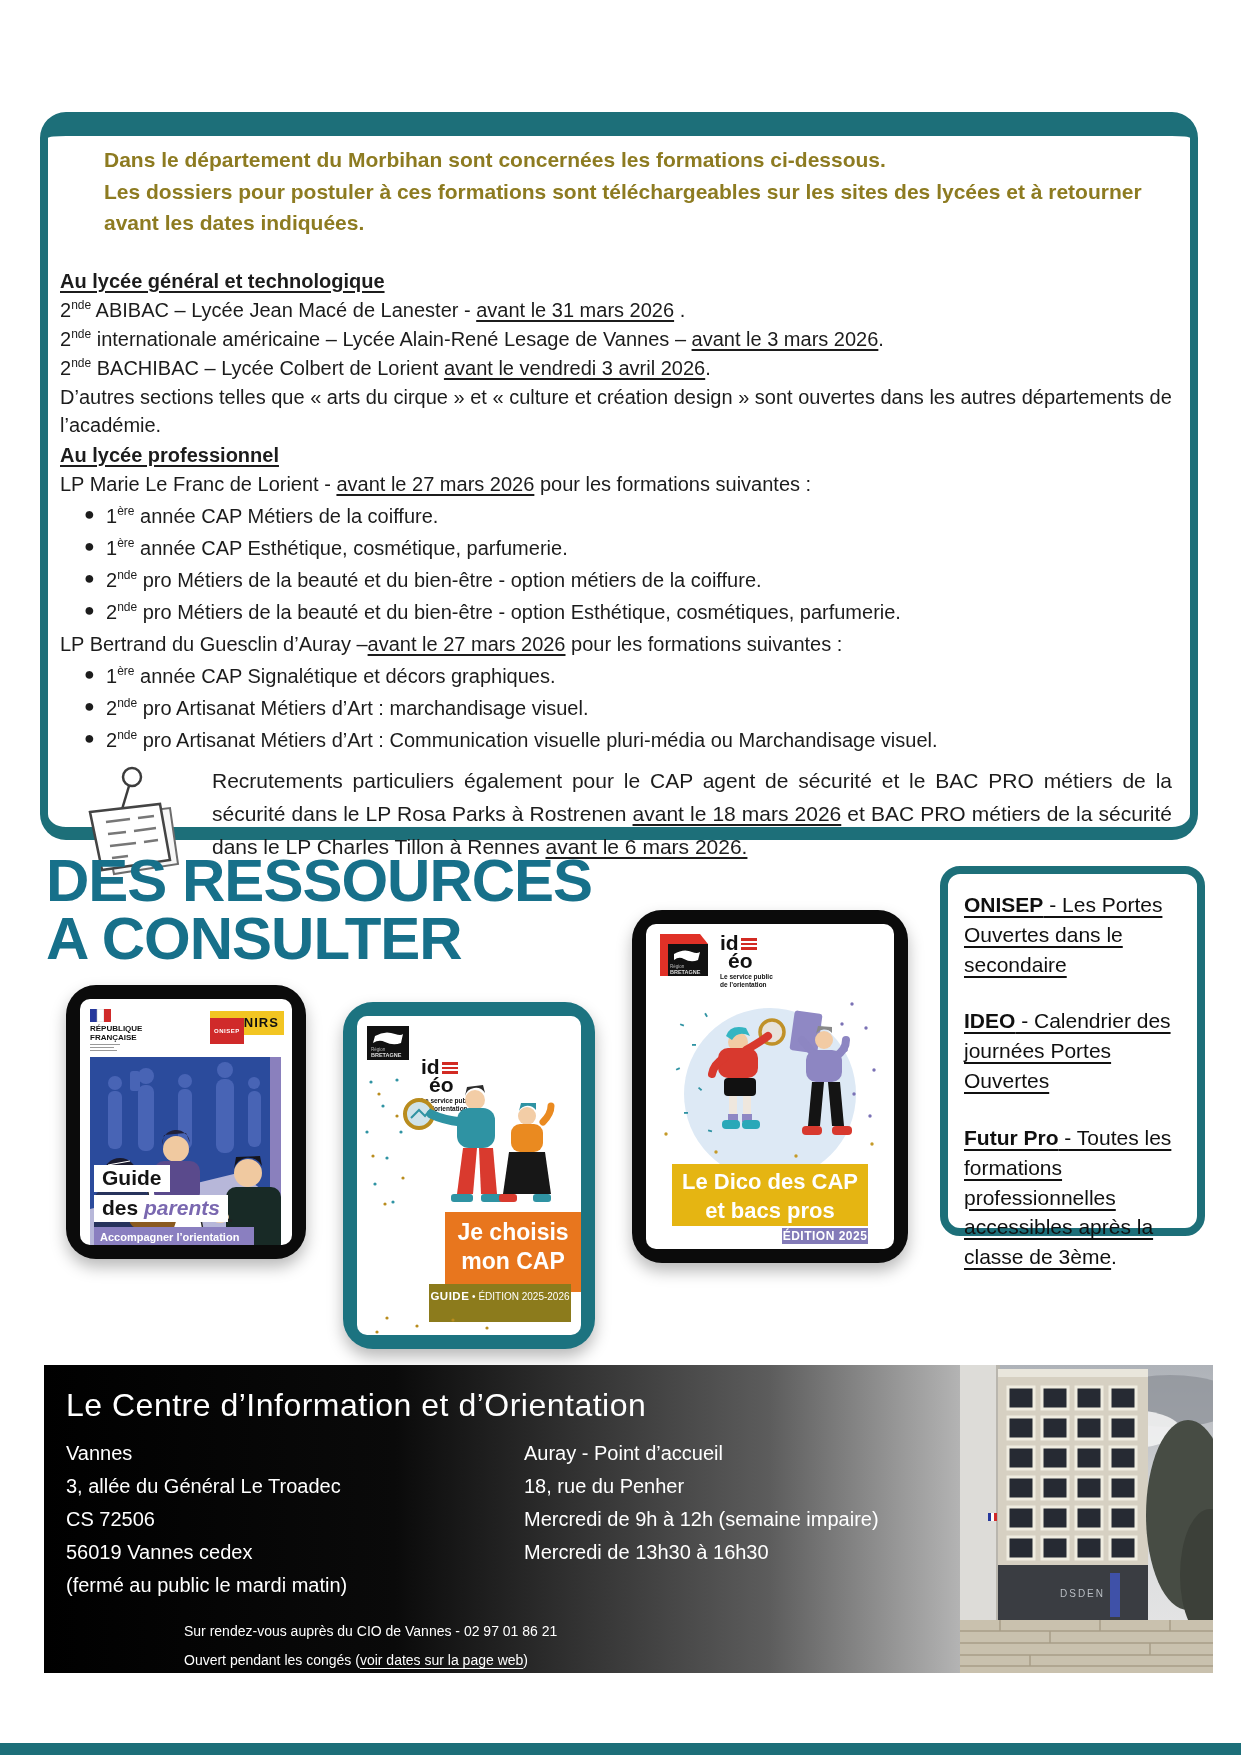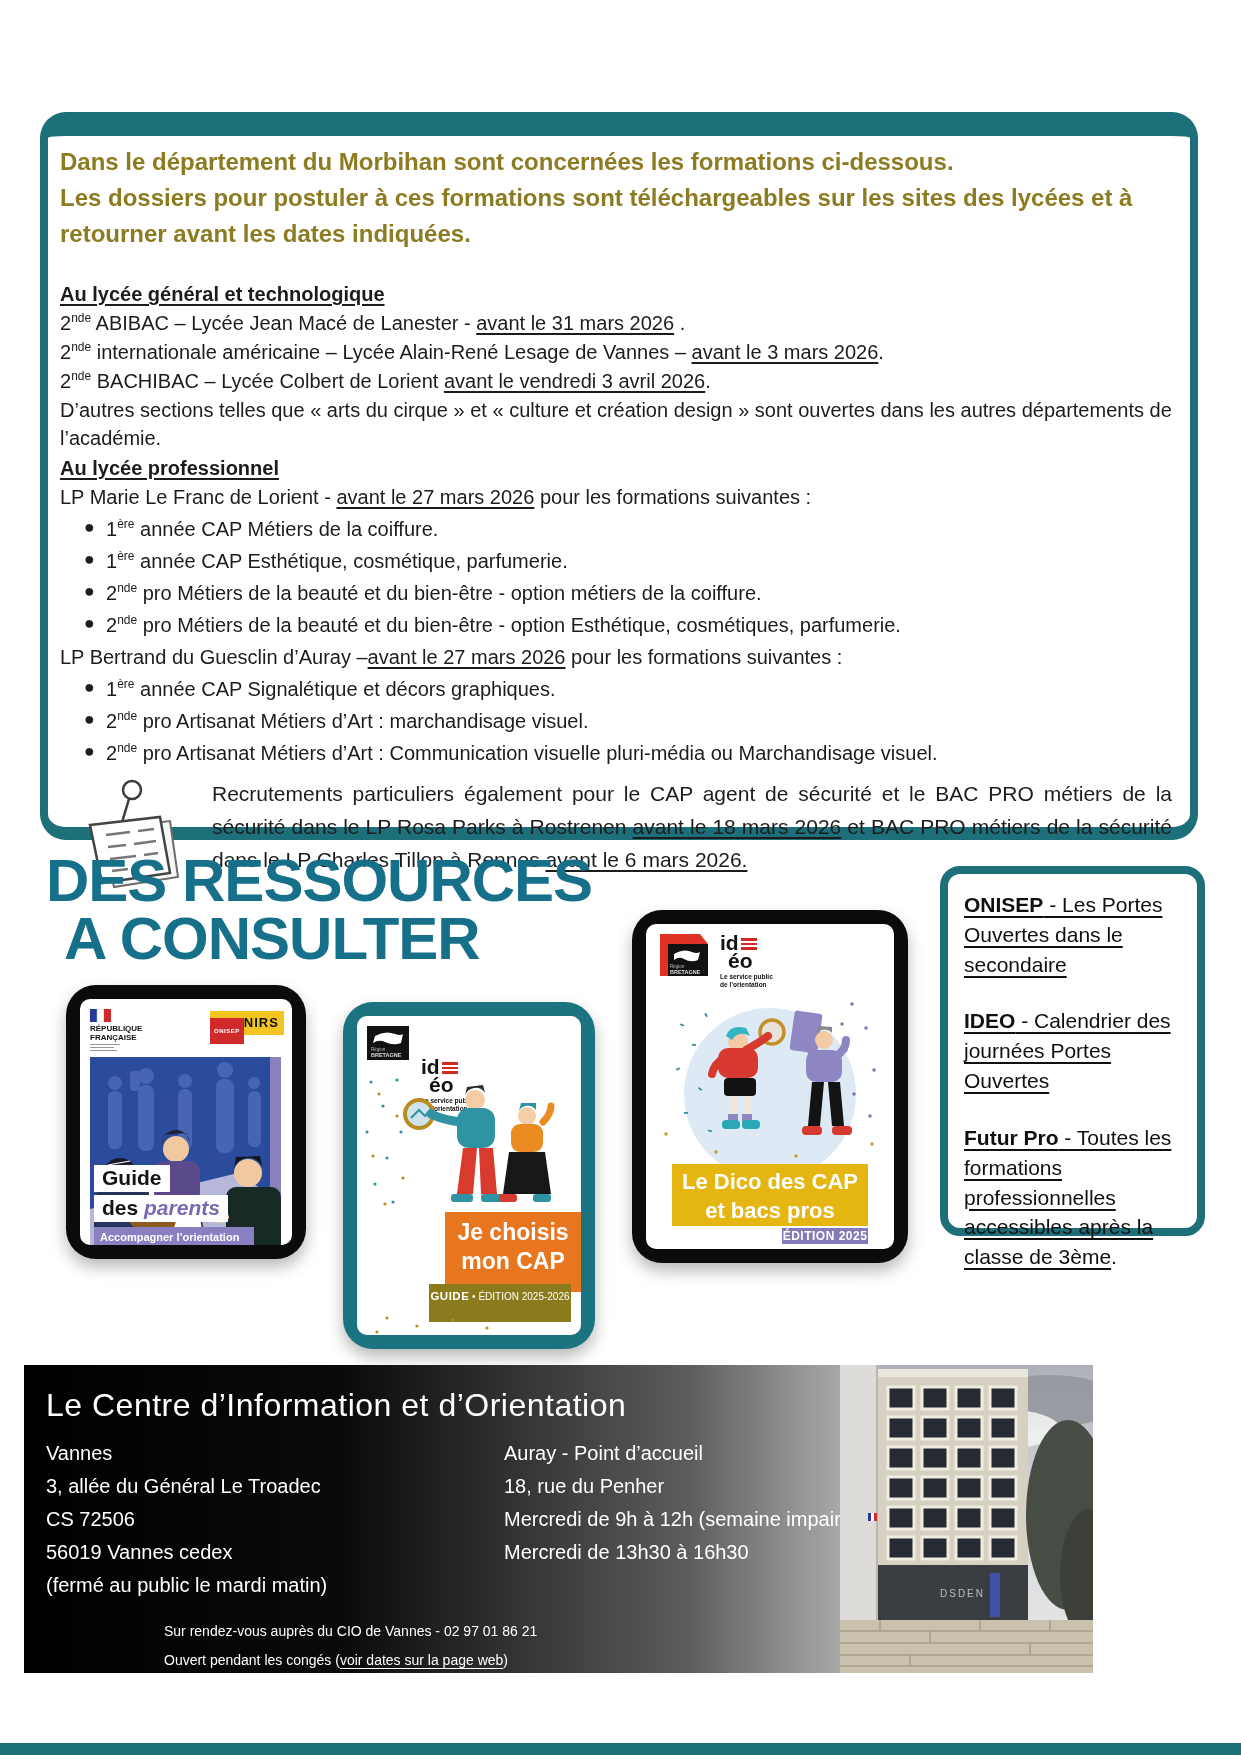--- a/index.html
+++ b/index.html
@@ -10,37 +10,37 @@
   
   #main-title{left:63px;top:40px;width:1100px;font-size:58px;font-weight:800;
     letter-spacing:-1px;color:#156a74;white-space:nowrap;}
 
   
   #info-box{left:40px;top:112px;width:1158px;height:728px;box-sizing:border-box;
     border:8px solid #1d6f79;border-top-width:24px;border-bottom-width:13px;
     border-radius:26px;background:#fff;}
   #info-box-inner{position:absolute;left:12px;top:8px;right:14px;bottom:4px;
     font-size:20px;line-height:1.4;color:#1c1c1c;}
-  .olive{color:#8d7b21;font-weight:700;font-size:24px;line-height:1.5;}
+  .olive{color:#8d7b21;font-weight:700;font-size:21px;line-height:1.5;margin-left:44px;}
   .sec-head{font-weight:700;text-decoration:underline;text-underline-offset:3px;margin-top:2px;}
   .bline{margin:1px 0;}
   .bline sup,.bullet sup{font-size:12px;vertical-align:super;line-height:0;}
   .u{text-decoration:underline;text-underline-offset:3px;}
   ul.blist{list-style:none;margin:2px 0 2px 0;padding:0;}
   ul.blist li{margin:4px 0;padding-left:46px;position:relative;}
   ul.blist li .dot{position:absolute;left:24px;top:0;font-size:18px;}
   #note-row{display:flex;margin-top:10px;align-items:flex-start;}
   #note-icon-wrap{width:122px;flex:0 0 122px;margin-left:8px;}
   #note-text{flex:1;margin-left:22px;margin-right:4px;font-size:21px;line-height:1.58;
     text-align:justify;}
 
   
   #res-heading{left:46px;top:852px;font-size:60px;font-weight:800;letter-spacing:-1px;
     line-height:0.97;color:#17708a;}
-  #res-heading .l2{margin-left:18px;}
+  #res-heading .l2{}
 
   
   .tablet{box-sizing:border-box;border-radius:30px;padding:14px;
     box-shadow:0 8px 16px rgba(0,0,0,.28);}
   .tablet .screen{position:relative;width:100%;height:100%;background:#fff;
     border-radius:10px;overflow:hidden;}
   #tablet-parents{left:66px;top:985px;width:240px;height:274px;background:#0b0b0b;}
   #tablet-cap{left:343px;top:1002px;width:252px;height:347px;background:#1c7380;}
   #tablet-dico{left:632px;top:910px;width:276px;height:353px;background:#0b0b0b;}
 
@@ -88,21 +88,21 @@
 
   
   #links-box{left:940px;top:866px;width:265px;height:370px;box-sizing:border-box;
     border:8px solid #1d6f79;border-radius:20px;background:#fff;padding:16px 16px;}
   #links-box p{margin:0 0 27px 0;font-size:21px;line-height:1.42;color:#101010;
     text-decoration:underline;text-underline-offset:4px;}
   #links-box p b{font-weight:800;}
   #links-box .nou{text-decoration:none;display:inline-block;}
 
   
-  #cio{left:24px;top:1365px;width:1069px;height:308px;
+  #cio{left:44px;top:1365px;width:1169px;height:308px;
     background:linear-gradient(90deg,#000 0%,#0a0a0a 30%,#5c5c5c 62%,#c7c7c7 82%,#d4d4d4 100%);
     color:#fff;}
   #cio-title{left:22px;top:22px;font-size:32px;font-weight:400;letter-spacing:.5px;}
   .cio-col{font-size:20px;font-weight:400;line-height:33px;}
   #cio-left{left:22px;top:72px;}
   #cio-right{left:480px;top:72px;}
   #cio-note{left:140px;top:252px;font-size:14px;line-height:29px;}
   #cio-photo{right:0;top:0;width:253px;height:308px;}
 
   

